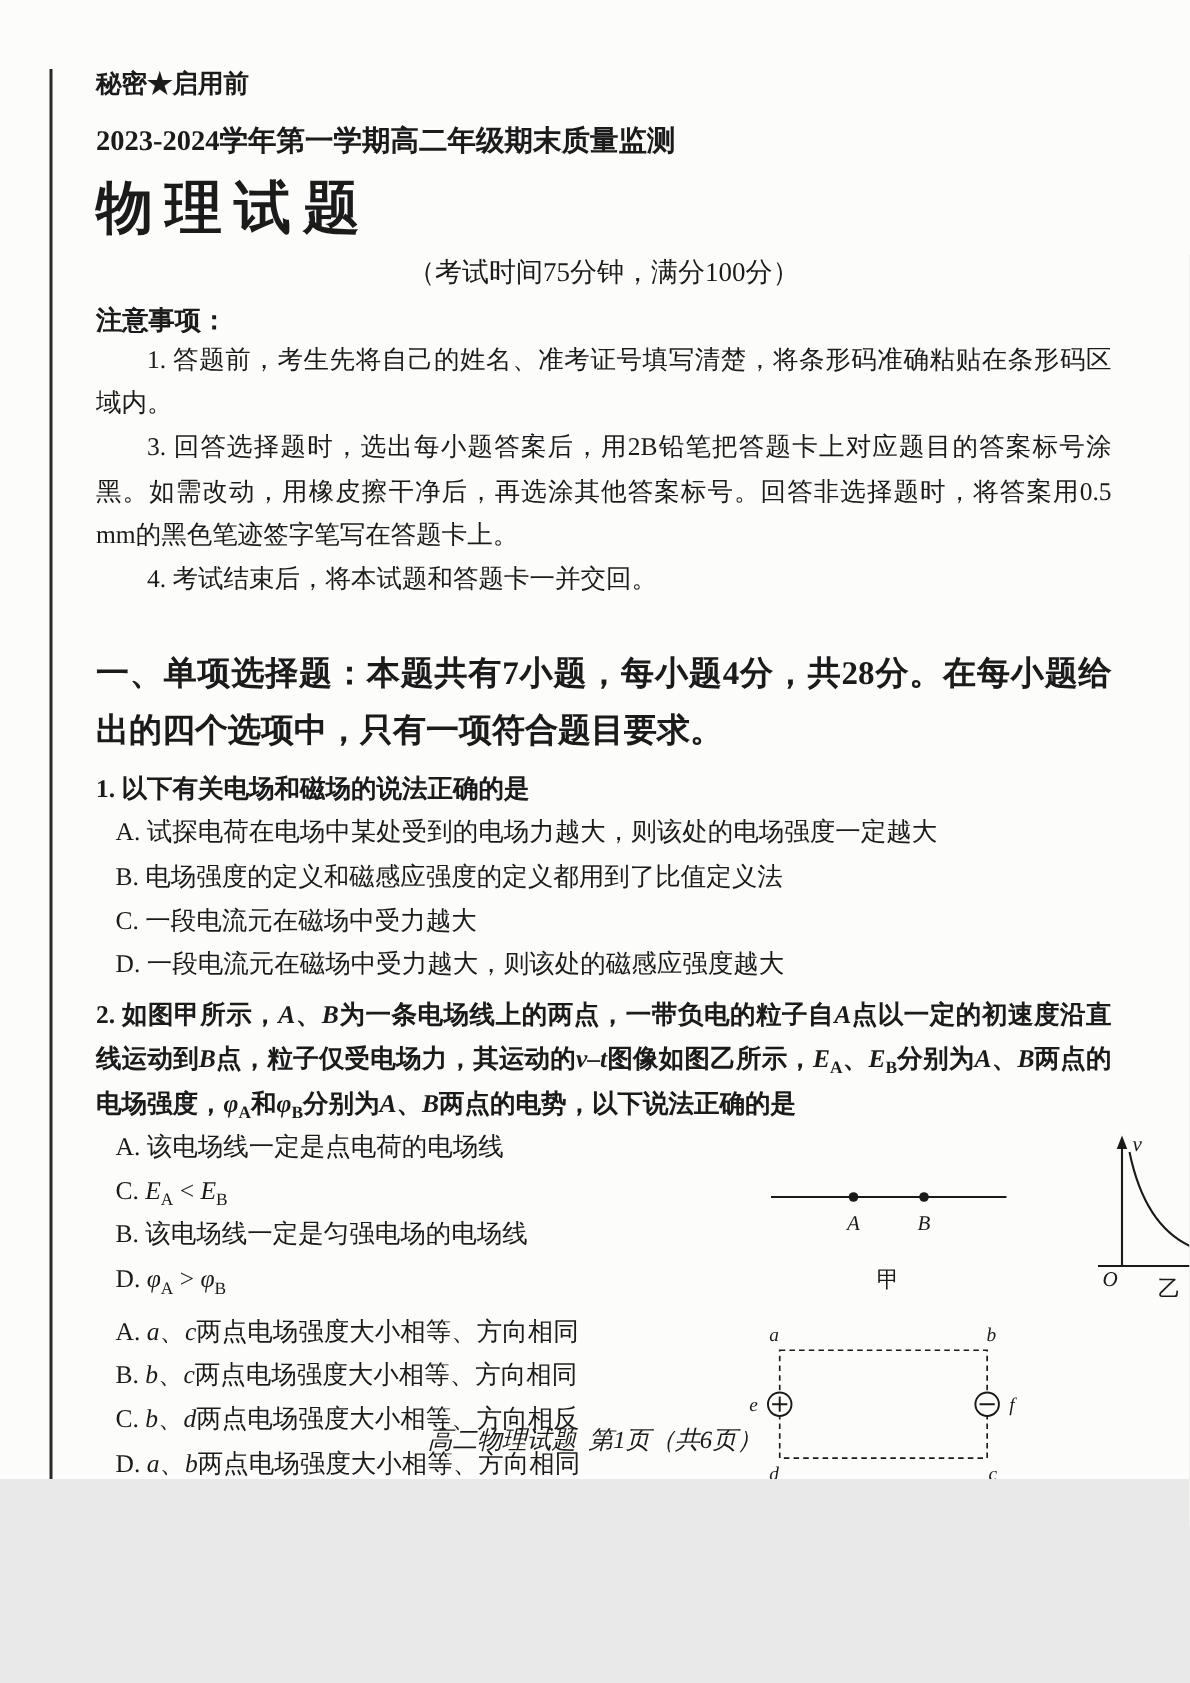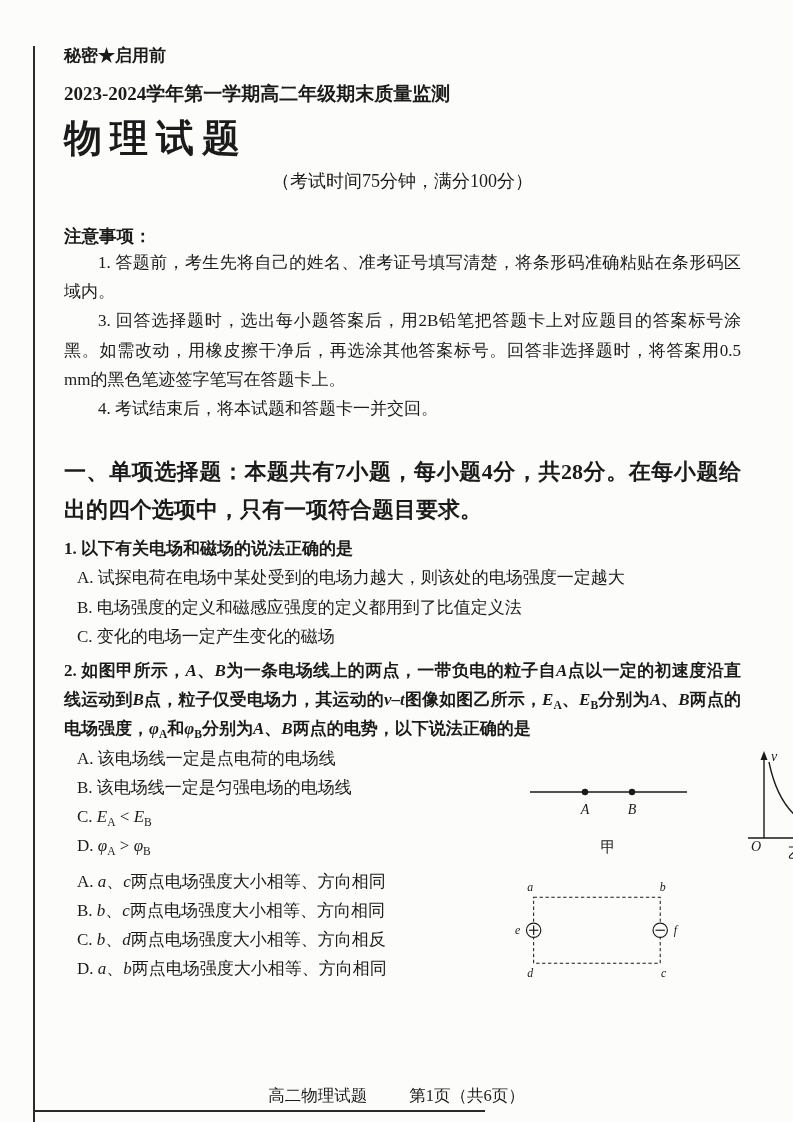--- a/index.html
+++ b/index.html
@@ -1,62 +1,62 @@
 <!DOCTYPE html>
 <html><head>
 <meta charset="utf-8">
 <style>
   * { margin:0; padding:0; box-sizing:border-box; }
   html,body { background:#e9e9e9; }
   .page{
     position:relative;
-    width:793px; height:1122px;
+    width:793px; height:986px;
     margin:0 auto;
     background:#fcfcfa;
     color:#1b1b1b;
     font-family:"Liberation Serif","DejaVu Serif",serif;
     padding:44px 52px 0 64px;
     overflow:hidden;
   }
   .scan-left{ position:absolute; left:33px; top:46px; bottom:0; width:2px; background:#2a2a2a; }
   .scan-bottom{ position:absolute; left:33px; top:1110px; width:452px; height:2px; background:#2a2a2a; }
 
   .classification{ font-weight:bold; font-size:17px; }
   .exam-session{ text-align:left; font-weight:bold; font-size:19px; margin-top:14px; }
   .title{ text-align:left; font-size:38px; font-weight:bold; letter-spacing:8px; margin-top:6px; }
   .subtitle{ text-align:center; font-size:18px; margin-top:5px; }
 
-  .notice-heading{ font-weight:bold; font-size:17.5px; margin-top:31px;font-family:Liberation Serif, serif; }
+  .notice-heading{ font-weight:bold; font-size:17.5px; margin-top:8px;font-family:Liberation Serif, serif; }
   p.para{ font-size:17px; line-height:1.72; text-align:justify; }
   p.indent{ text-indent:2em; }
 
   .section-heading{ font-weight:bold; font-size:22px; line-height:1.72; text-align:justify; margin-top:30px; }
 
   .question{ margin-top:5px; }
   p.stem{ font-size:17px; line-height:1.72; text-align:justify;font-weight:bold; }
   p.option{ font-size:17px; line-height:1.72; padding-left:13px; }
   sub{ font-size:68%; line-height:0; }
   i{ font-style:italic; }
 
-  .q-row{ display:flex; align-items:flex-start;gap:16px; }
+  .q-row{ display:flex; align-items:flex-start; }
   .q2-options{ width:430px; flex:none; }
   .q2-figures{ display:flex; gap:46px; margin-left:18px; margin-top:4px; }
   .fig-jia{ margin-top:14px; }
   .q3-options{ width:430px; flex:none; }
   .q3-figure{ margin-left:auto; margin-right:58px; margin-top:2px; }
 
   svg .stroke{ stroke:#1a1a1a; stroke-width:1.4; fill:none; }
   svg .dashed{ stroke:#1a1a1a; stroke-width:1.2; fill:none; stroke-dasharray:4 3; }
   svg .fill{ fill:#1a1a1a; }
   svg text{ fill:#1a1a1a; }
   .fig-var{ font-family:"Liberation Serif",serif; font-style:italic; font-size:14px; }
   .fig-cjk{ font-family:"Liberation Serif",serif; font-size:15px; }
 
   .footer{ position:absolute; left:0; right:0; bottom:15px; text-align:center; font-size:16.5px; }
-  .footer span{ margin:0 19px; }
+  .footer span{ margin:0 2px;font-style:italic; }
 </style>
 </head>
 <body>
 
 <div class="page">
   <div class="scan-left"></div>
   <div class="scan-bottom"></div>
 
   <div class="classification">秘密★启用前</div>
 
@@ -68,30 +68,31 @@
   <p class="para indent">1. 答题前，考生先将自己的姓名、准考证号填写清楚，将条形码准确粘贴在条形码区域内。</p>
   <p class="para indent">3. 回答选择题时，选出每小题答案后，用2B铅笔把答题卡上对应题目的答案标号涂黑。如需改动，用橡皮擦干净后，再选涂其他答案标号。回答非选择题时，将答案用0.5 mm的黑色笔迹签字笔写在答题卡上。</p>
   <p class="para indent">4. 考试结束后，将本试题和答题卡一并交回。</p>
 
   <p class="section-heading">一、单项选择题：本题共有7小题，每小题4分，共28分。在每小题给出的四个选项中，只有一项符合题目要求。</p>
 
   <div class="question">
     <p class="stem">1. 以下有关电场和磁场的说法正确的是</p>
     <p class="option">A. 试探电荷在电场中某处受到的电场力越大，则该处的电场强度一定越大</p>
     <p class="option">B. 电场强度的定义和磁感应强度的定义都用到了比值定义法</p>
-    <p class="option">C. 变化的电场一定产生变化的磁场</p>
+    <p class="option">C. 一段电流元在磁场中受力越大</p>
+    <p class="option">D. 一段电流元在磁场中受力越大，则该处的磁感应强度越大</p>
   </div>
 
   <div class="question">
     <p class="stem">2. 如图甲所示，<i>A</i>、<i>B</i>为一条电场线上的两点，一带负电的粒子自<i>A</i>点以一定的初速度沿直线运动到<i>B</i>点，粒子仅受电场力，其运动的<i>v</i>–<i>t</i>图像如图乙所示，<i>E</i><sub>A</sub>、<i>E</i><sub>B</sub>分别为<i>A</i>、<i>B</i>两点的电场强度，<i>φ</i><sub>A</sub>和<i>φ</i><sub>B</sub>分别为<i>A</i>、<i>B</i>两点的电势，以下说法正确的是</p>
     <div class="q-row">
       <div class="q2-options">
         <p class="option">A. 该电场线一定是点电荷的电场线</p>
+        <p class="option">C. <i>E</i><sub>A</sub> &lt; <i>E</i><sub>B</sub></p>
         <p class="option">B. 该电场线一定是匀强电场的电场线</p>
-        <p class="option">C. <i>E</i><sub>A</sub> &lt; <i>E</i><sub>B</sub></p>
         <p class="option">D. <i>φ</i><sub>A</sub> &gt; <i>φ</i><sub>B</sub></p>
       </div>
       <div class="q2-figures">
 
         <svg class="fig-jia" width="162" height="96" viewBox="0 0 162 96">
           <line class="stroke" x1="2" y1="30" x2="159" y2="30"></line>
           <circle class="fill" cx="57" cy="30" r="3.2"></circle>
           <circle class="fill" cx="104" cy="30" r="3.2"></circle>
           <text class="fig-var" x="57" y="52" text-anchor="middle">A</text>
           <text class="fig-var" x="104" y="52" text-anchor="middle">B</text>

